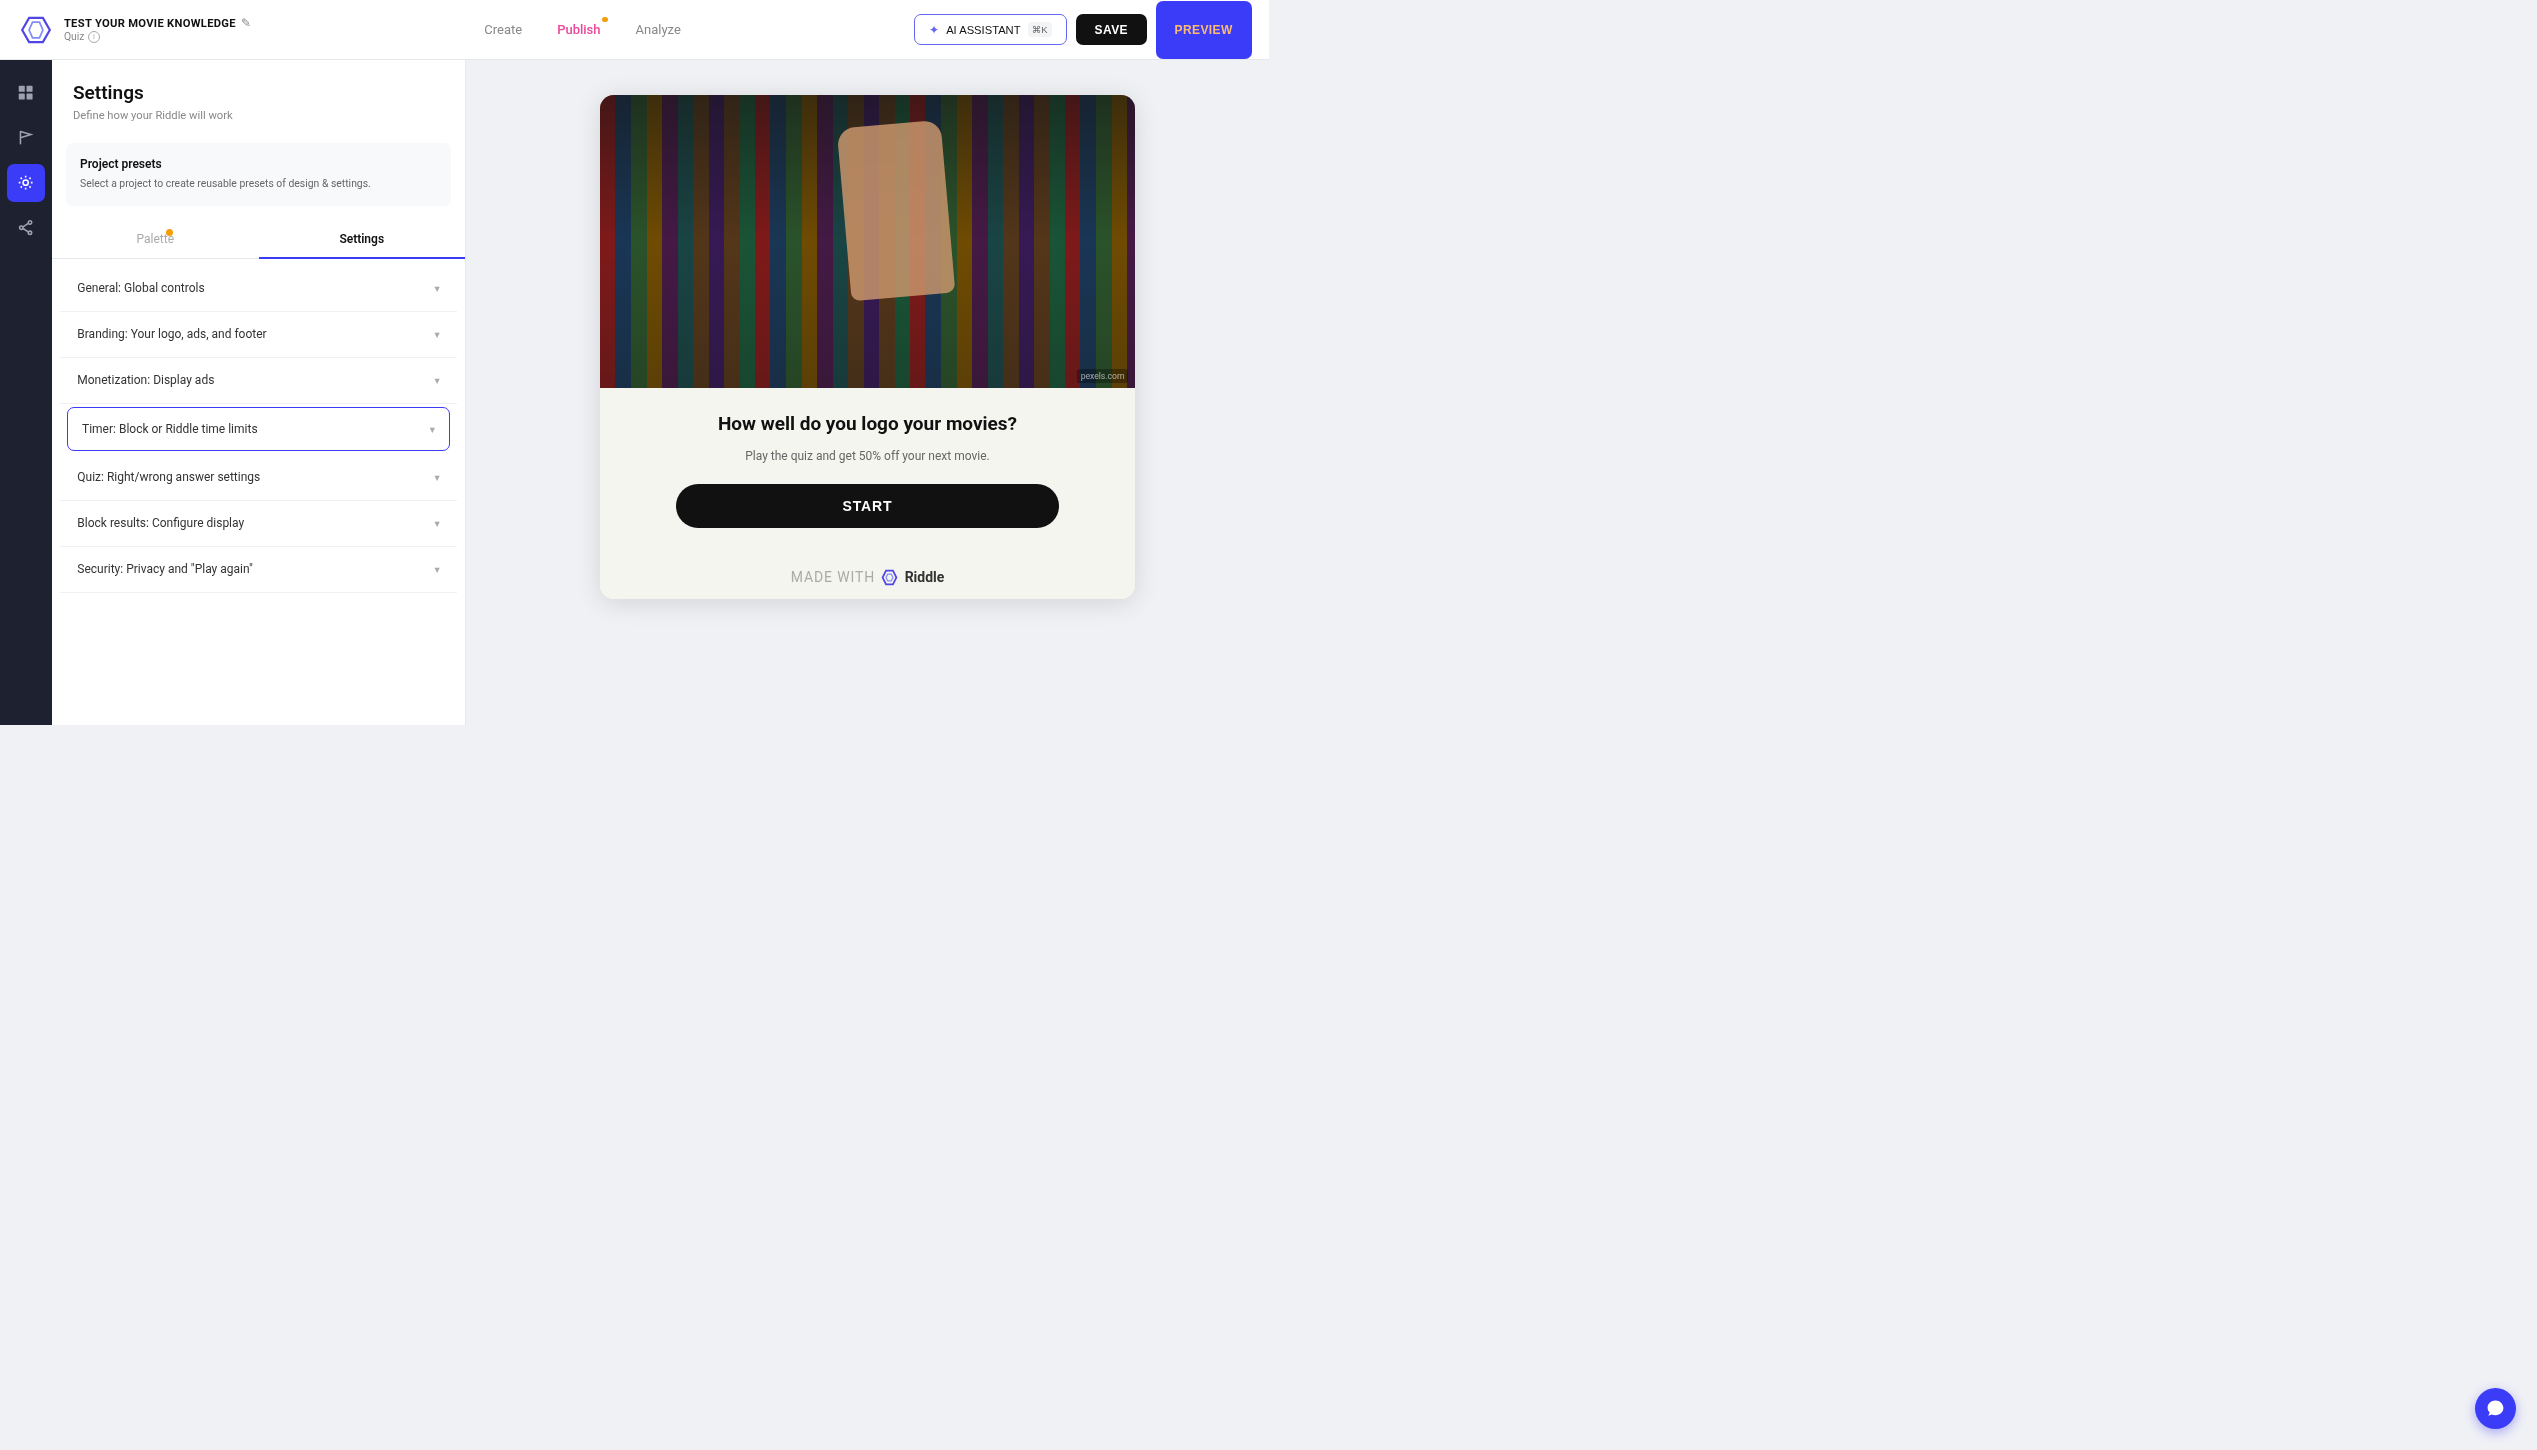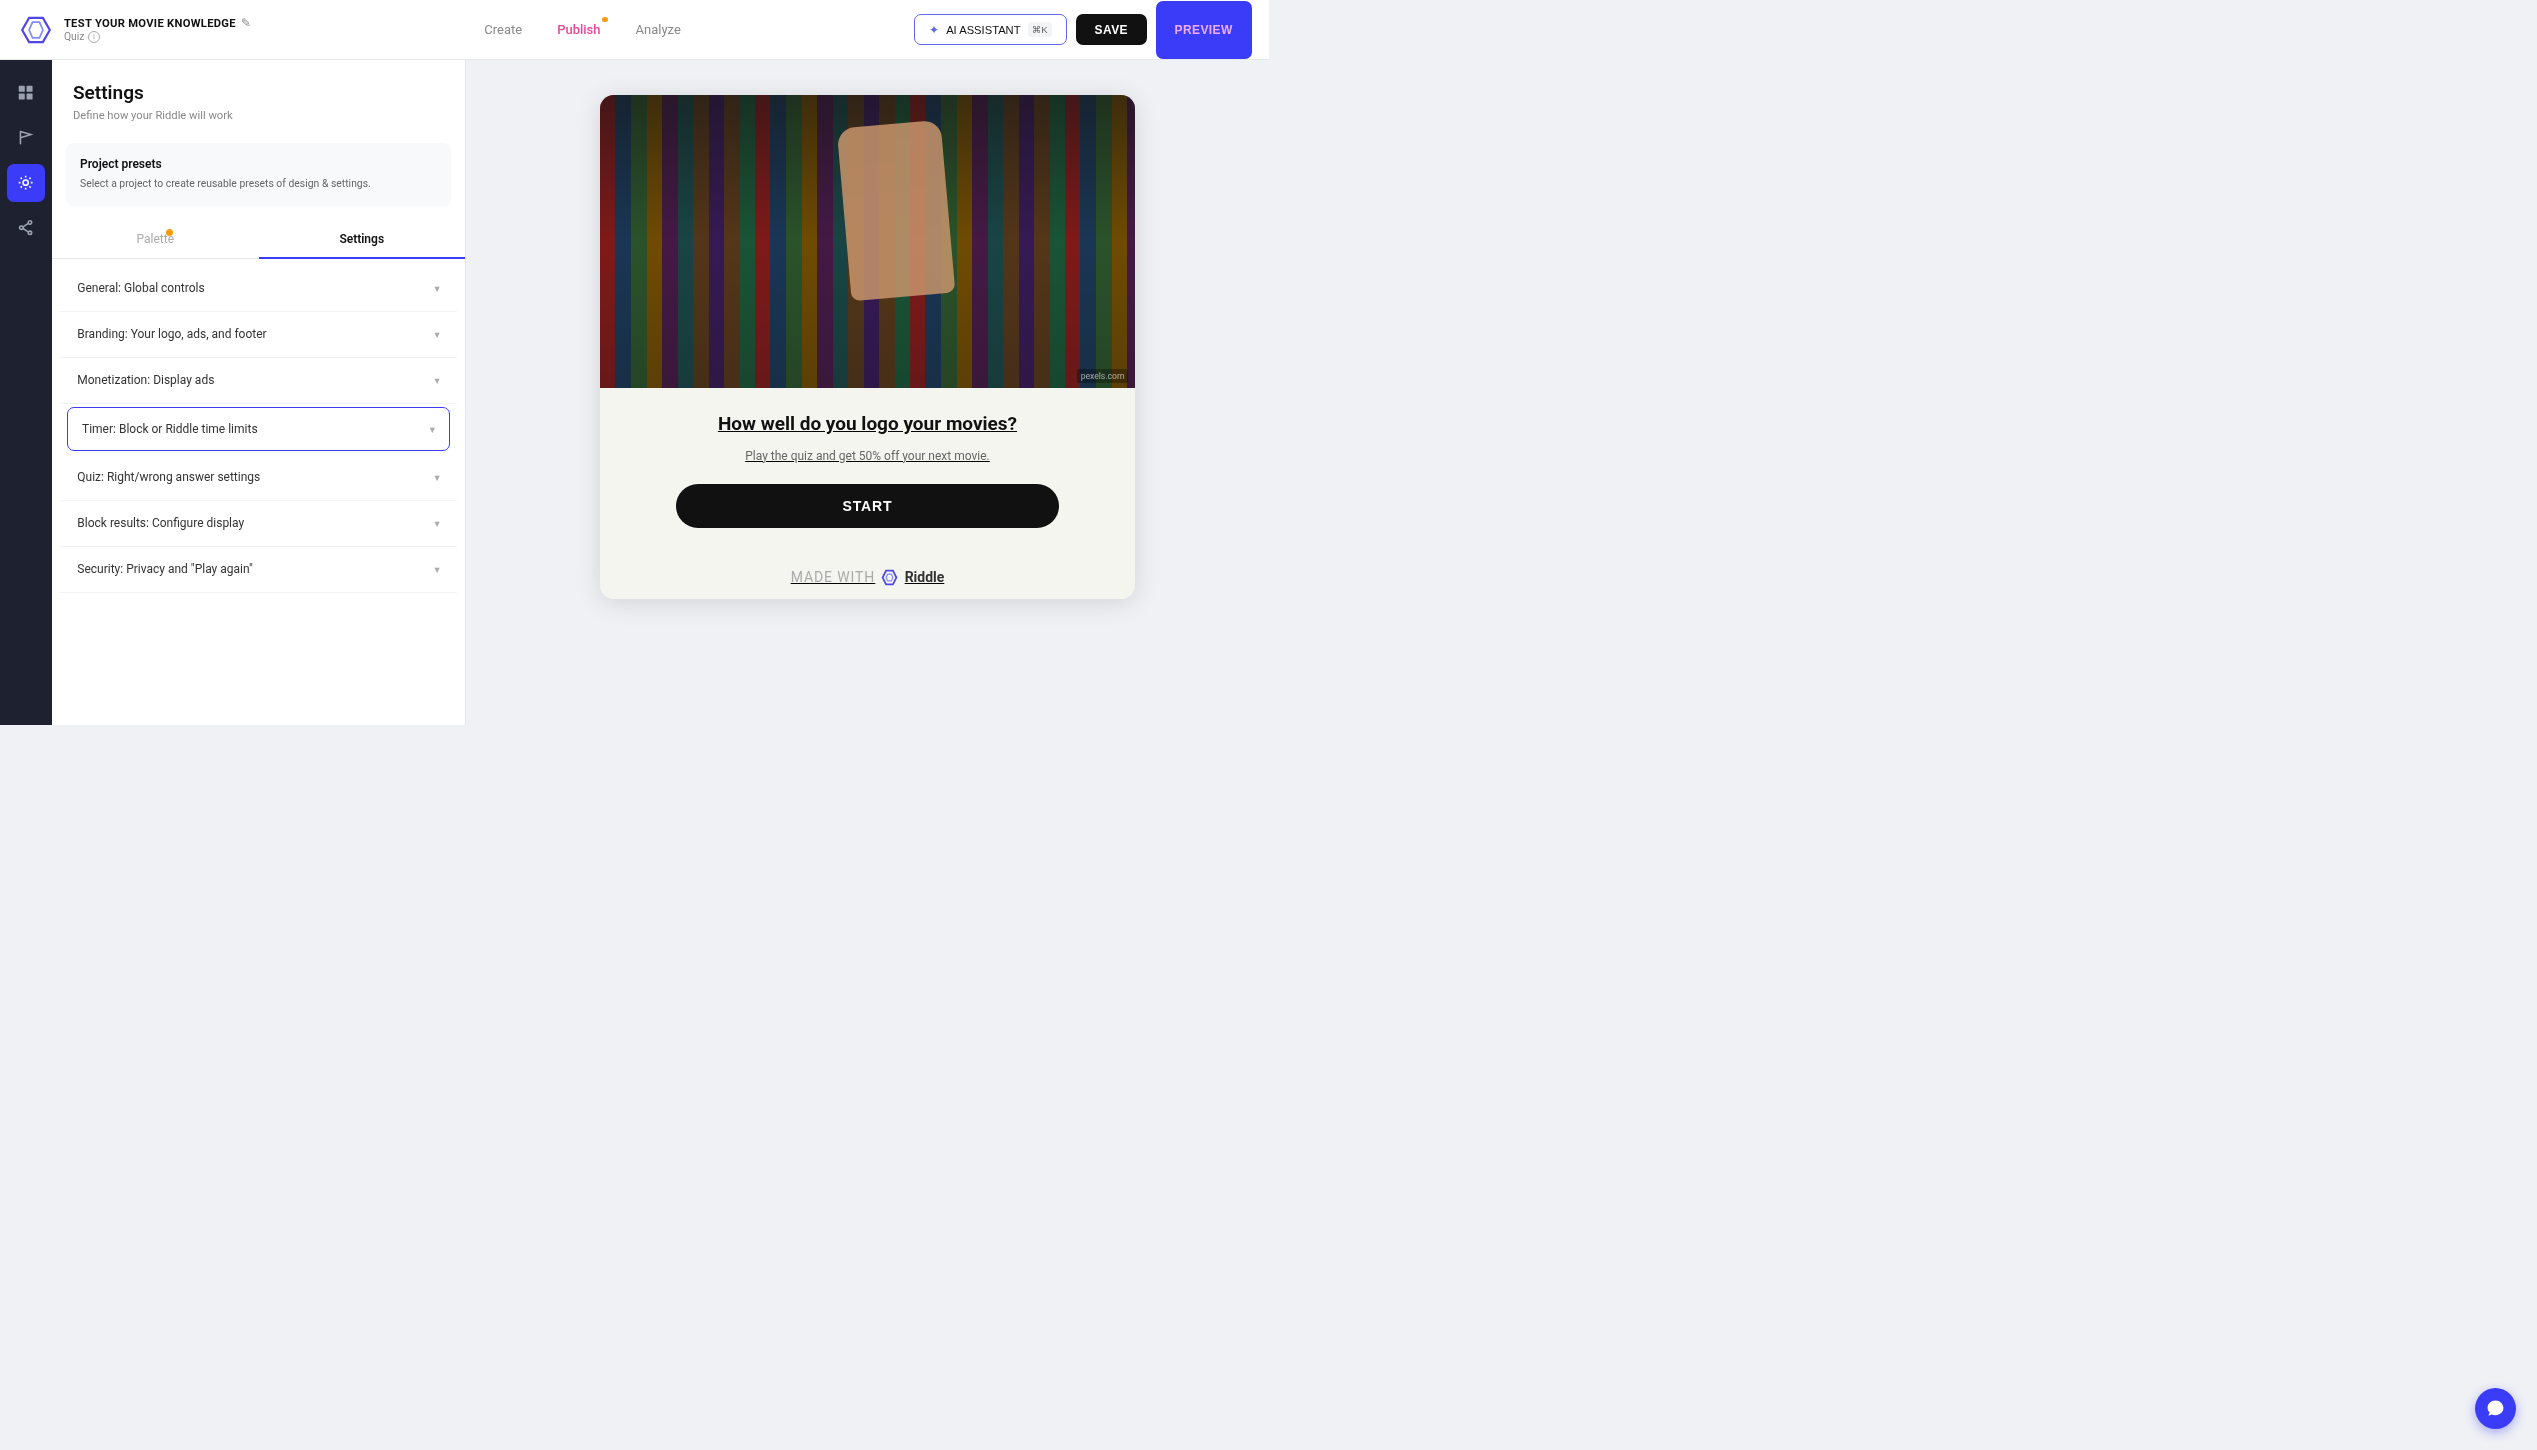--- a/index.html
+++ b/index.html
@@ -135,21 +135,21 @@
       border: none;
       border-radius: 7px;
       padding: 8.6px 19px;
       font-size: 12px;
       font-weight: 700;
       cursor: pointer;
       letter-spacing: 0.4px;
     }
     .preview-btn {
       background: #3b3cf7;
-      color: #f0abfc;
+      color: #fdba74;
       border: none;
       border-radius: 7px;
       padding: 22px 19px;
       font-size: 12px;
       font-weight: 700;
       cursor: pointer;
       letter-spacing: 0.4px;
     }
 
     
@@ -296,21 +296,20 @@
       padding: 35px 17.3px 17.3px;
       overflow-y: auto;
       background: #f0f1f5;
     }
     .riddle-card {
       width: 535px;
       background: #f0f1f5;
       border-radius: 14px;
       overflow: hidden;
       box-shadow: 0 3.5px 26px rgba(0,0,0,0.12);
-      text-decoration: underline;
     }
     .riddle-image {
       width: 100%;
       height: 293px;
       background: linear-gradient(135deg, #2c3e50 0%, #34495e 40%, #8b4513 100%);
       position: relative;
       overflow: hidden;
     }
     
     .riddle-image-inner {

